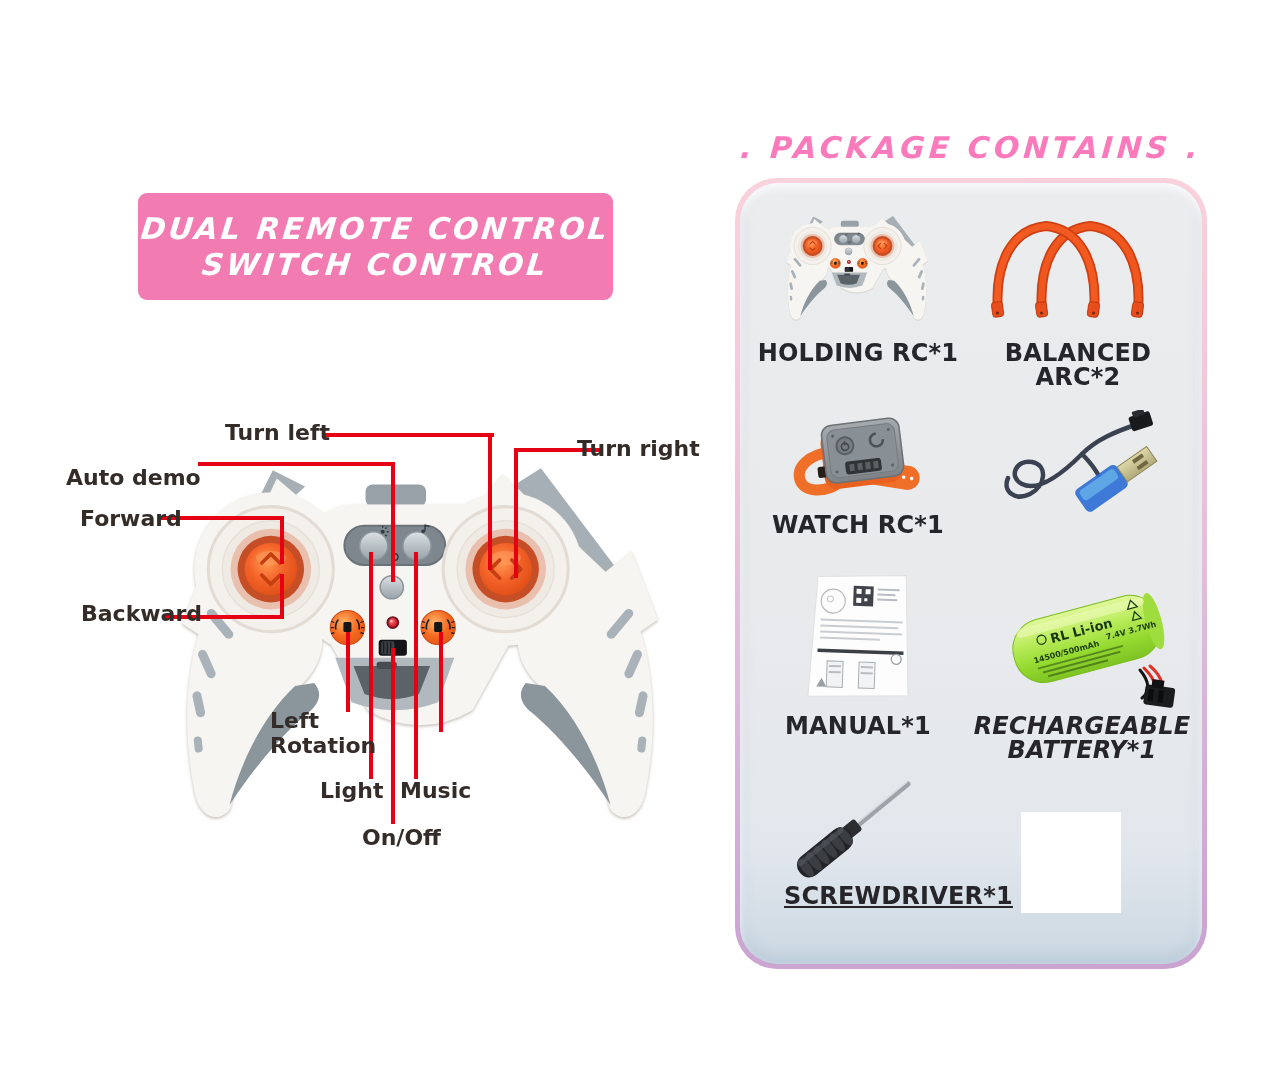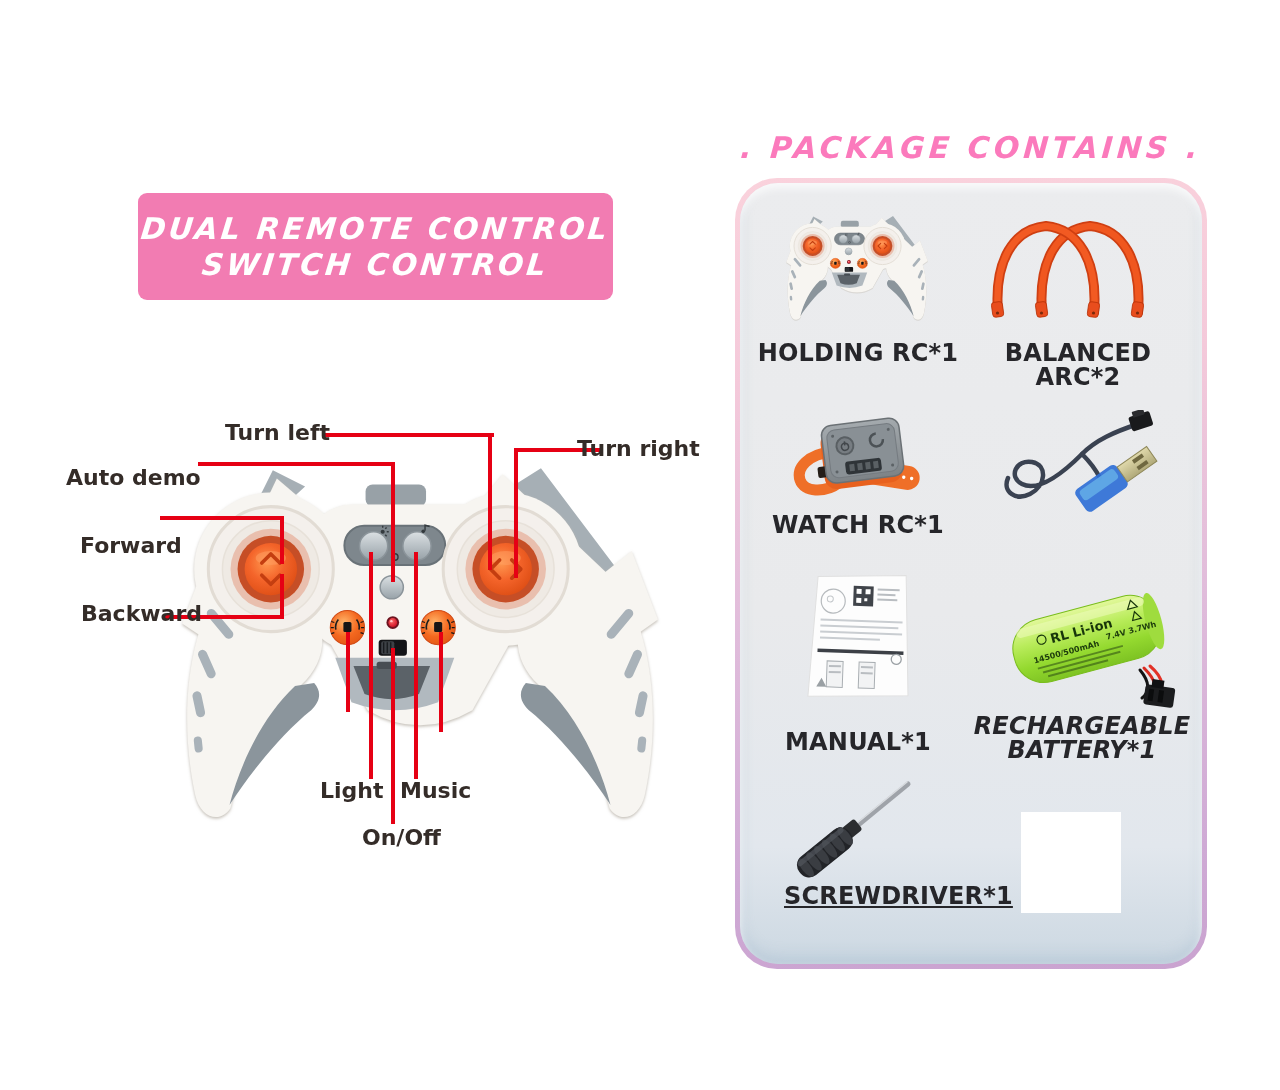--- a/index.html
+++ b/index.html
@@ -29,21 +29,21 @@
       text-align:center;letter-spacing:.2px;}
 
   .icon-abs{position:absolute;}
   .blank-card{position:absolute;left:1021px;top:812px;width:100px;height:101px;background:#ffffff;}
 
   
   .lbl{position:absolute;color:#342c28;font-weight:bold;font-size:22px;line-height:25px;white-space:nowrap;z-index:6;}
   .lbl.wrap{white-space:normal;}
   .lbl-turn-left{left:225px;top:420px;}
   .lbl-auto-demo{left:66px;top:451px;margin-top:14px;}
-  .lbl-forward{left:80px;top:506px;margin-top:27px;}
+  .lbl-forward{left:80px;top:506px;}
   .lbl-backward{left:81px;top:601px;}
   .lbl-turn-right{left:577px;top:436px;}
   .lbl-left-rotation{left:270px;top:708px;width:112px;}
   .lbl-right-rotation{left:432px;top:726px;width:124px;}
   .lbl-light{left:320px;top:778px;}
   .lbl-music{left:400px;top:778px;}
   .lbl-on-off{left:362px;top:825px;}
 
   
   .cl{position:absolute;background:#e60014;z-index:5;}
@@ -216,20 +216,21 @@
   <div class="cl v" style="left:439px;top:632px;height:100px;"></div>
   <div class="cl v" style="left:369px;top:552px;height:227px;"></div>
   <div class="cl v" style="left:414px;top:552px;height:227px;"></div>
   <div class="cl v" style="left:391px;top:648px;height:176px;"></div>
 
   <div class="lbl lbl-turn-left">Turn left</div>
   <div class="lbl lbl-auto-demo">Auto demo</div>
   <div class="lbl lbl-forward">Forward</div>
   <div class="lbl lbl-backward">Backward</div>
   <div class="lbl lbl-turn-right">Turn right</div>
+  <div class="lbl wrap lbl-left-rotation">Left Rotation</div>
   <div class="lbl lbl-light">Light</div>
   <div class="lbl lbl-music">Music</div>
   <div class="lbl lbl-on-off">On/Off</div>
 
   <div class="pkg-title">. PACKAGE CONTAINS .</div>
 
   <div class="panel-wrap">
     <div class="panel"></div>
   </div>
 
@@ -359,21 +360,21 @@
       <g fill="#b9bdc1">
           <rect x="30" y="96" width="12" height="2"></rect>
           <rect x="30" y="102" width="12" height="2"></rect>
           <rect x="62" y="96" width="12" height="2"></rect>
           <rect x="62" y="102" width="12" height="2"></rect>
         </g>
       <circle cx="97" cy="88" r="5" fill="none" stroke="#9aa0a4" stroke-width="1.3"></circle>
       <polygon points="18,118 28,118 23,109" fill="#9aa0a4"></polygon>
     </g>
   </svg>
-  <div class="pl" style="left:748px;top:730px;width:220px;">MANUAL*1</div>
+  <div class="pl" style="left:748px;top:714px;width:220px;">MANUAL*1</div>
 
   <svg class="icon-abs" style="left:998px;top:578px;" width="190" height="142" viewBox="0 0 190 142">
     <defs>
       <linearGradient id="gBatt" x1="0" y1="0" x2="0" y2="1">
         <stop offset="0" stop-color="#e2f89b"></stop>
           <stop offset=".35" stop-color="#b9ec5b"></stop>
         <stop offset=".7" stop-color="#94d92f"></stop>
           <stop offset="1" stop-color="#7ec323"></stop>
       </linearGradient>
     </defs>

